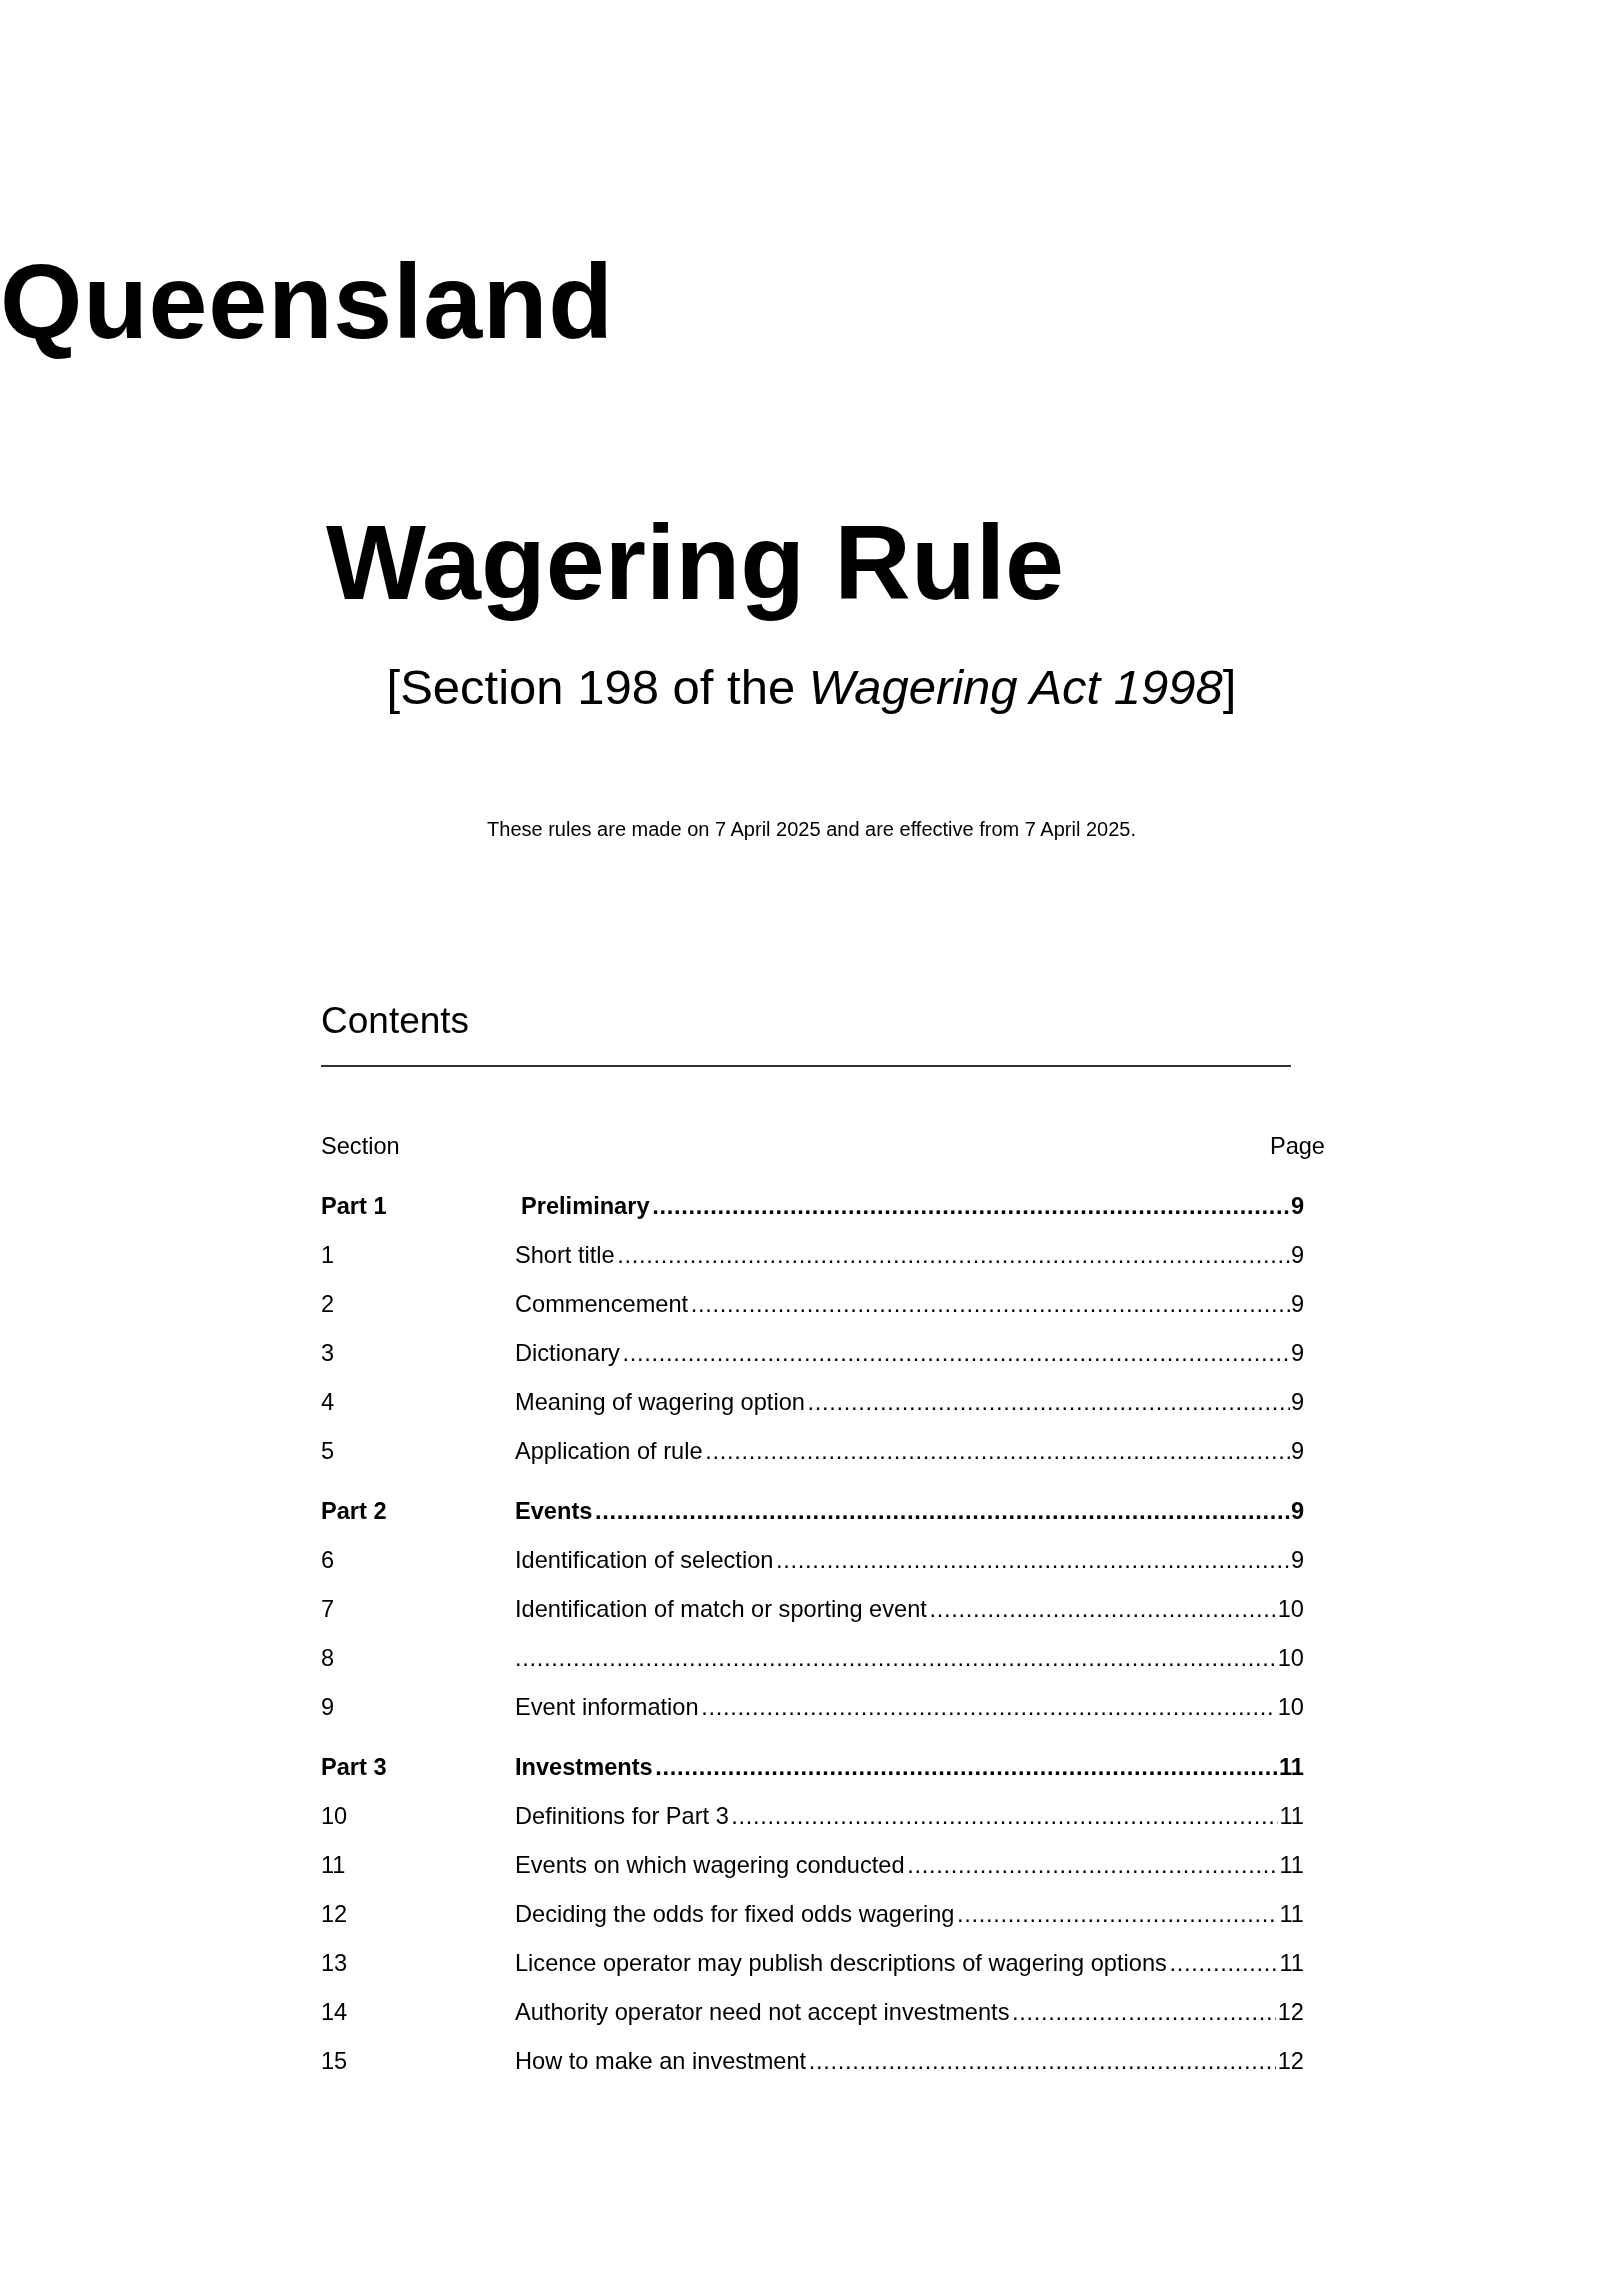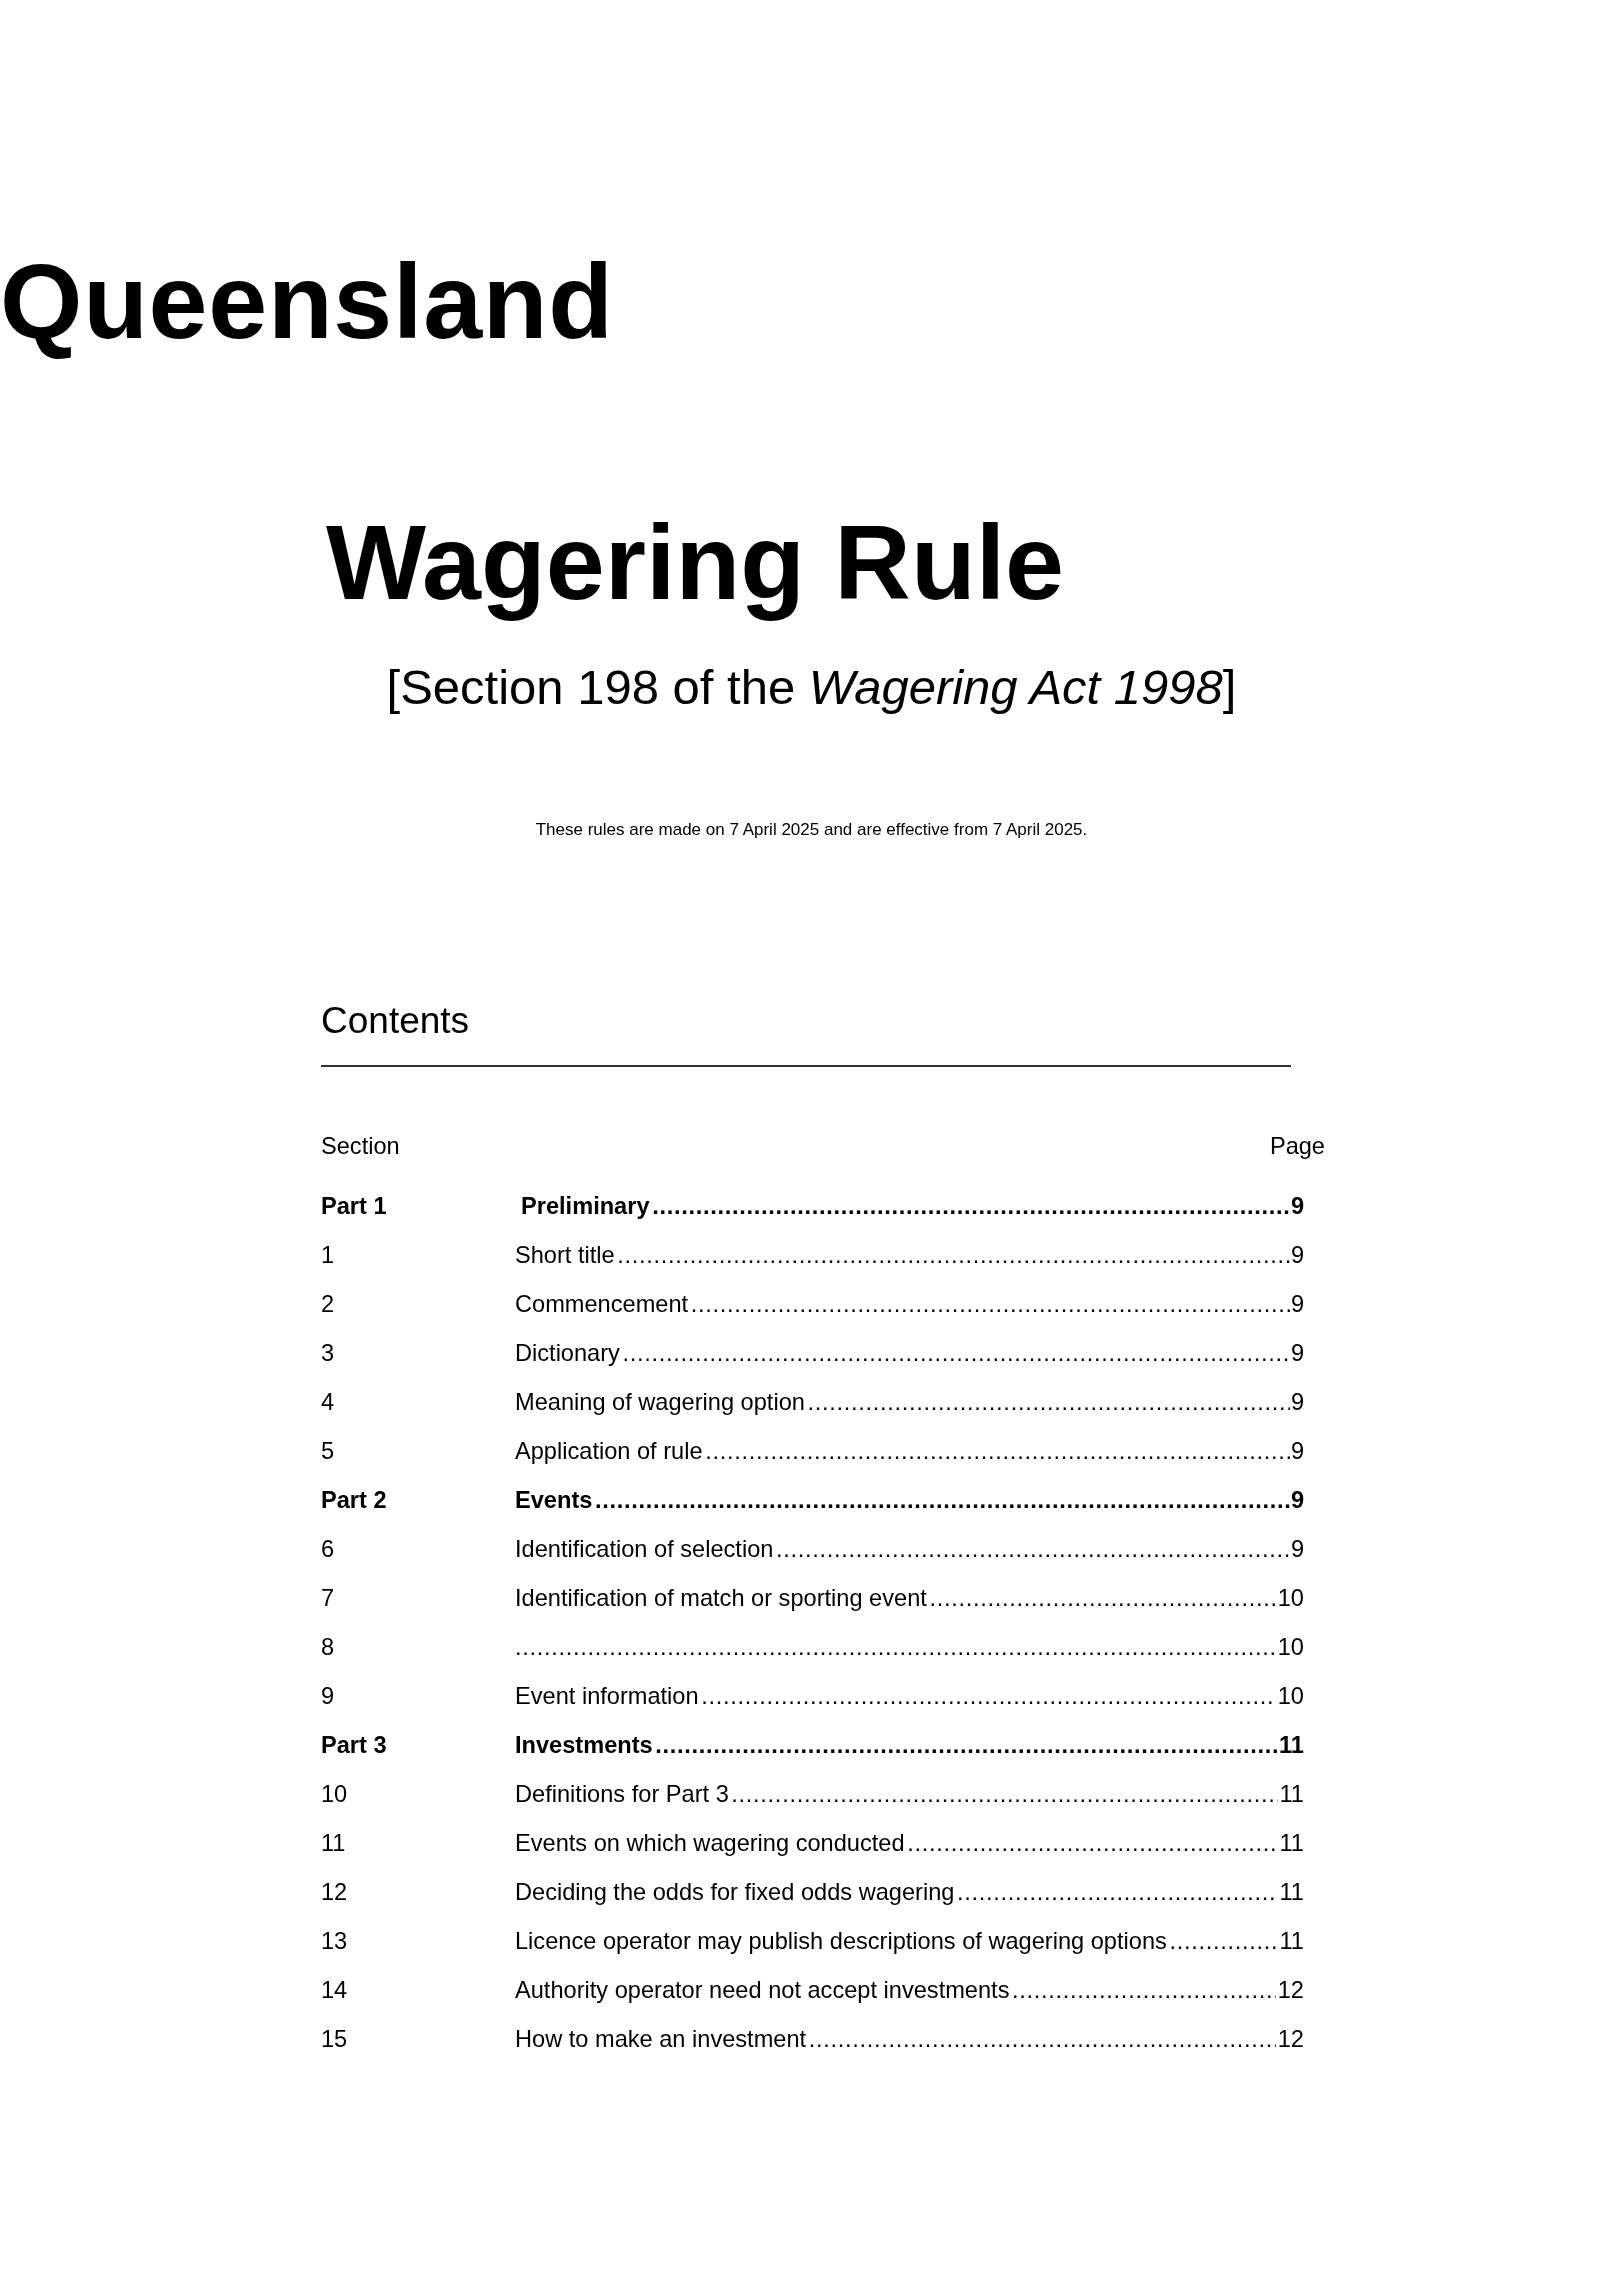--- a/index.html
+++ b/index.html
@@ -41,21 +41,21 @@
     text-align: center;
     font-size: 49px;
     line-height: 52px;
   }
   .authorising-provision .act-name { font-style: italic; }
   .effective-date {
     position: absolute;
     left: 0; width: 1623px;
     top: 811px;
     text-align: center;
-    font-size: 17px;
+    font-size: 20px;
     line-height: 37px;
   }
   .contents-heading {
     position: absolute;
     left: 321px;
     top: 998px;
     font-size: 37px;
     line-height: 46px;
   }
   .contents-rule {
@@ -85,20 +85,21 @@
   }
   .toc-row {
     position: relative;
     height: 49px;
     font-size: 23.6px;
     line-height: 31px;
   }
   .toc-row.part {
     font-weight: bold;
     height: 49px;
+    margin-top: 11px;
   }
   .toc-row.first-part { margin-top: 0; }
   .toc-row .num {
     position: absolute;
     left: 0;
     top: 0;
   }
   .toc-row .entry {
     position: absolute;
     left: 194px;

